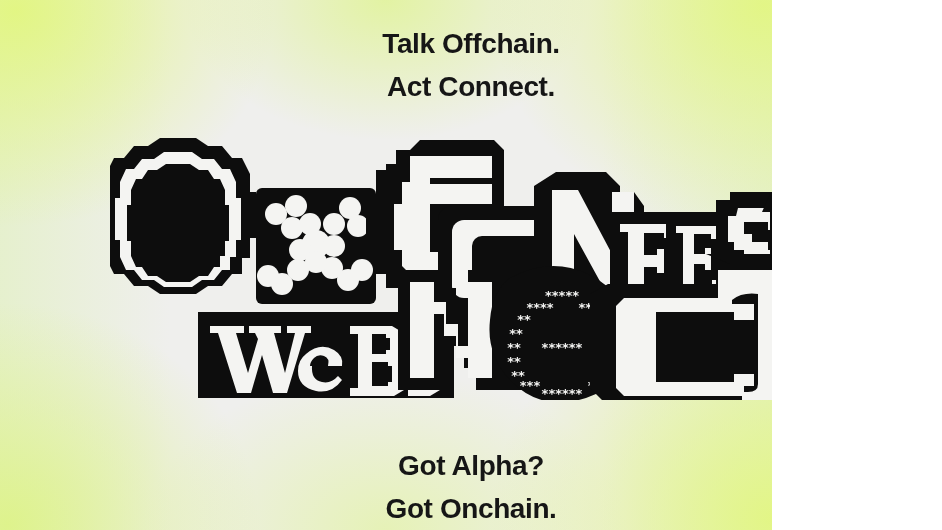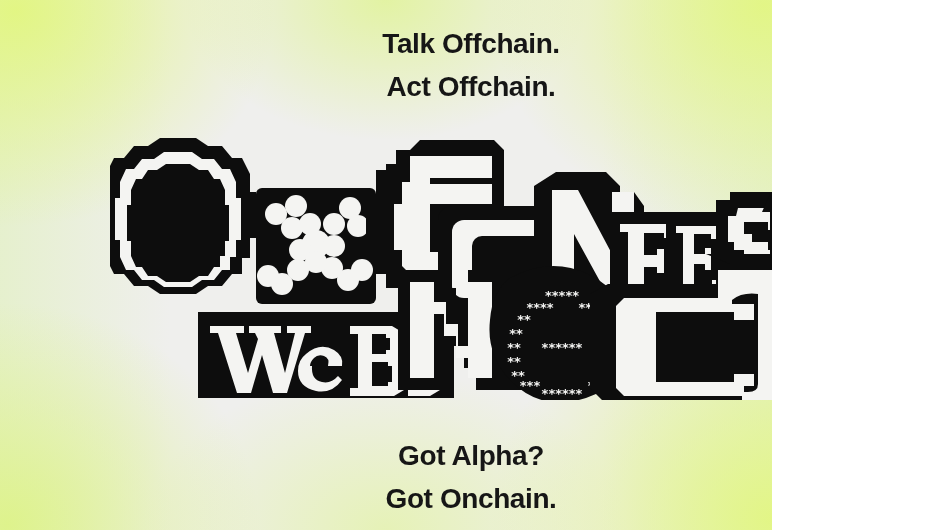--- a/index.html
+++ b/index.html
@@ -36,21 +36,21 @@
     width: 942px;
     text-align: center;
     color: #161616;
     font-family: "Liberation Sans", sans-serif;
     font-weight: bold;
     font-size: 28px;
     line-height: 43px;
     letter-spacing: -0.4px;
   }
   .tagline.top { top: 22px; }
-  .tagline.bottom { top: 434px; }
+  .tagline.bottom { top: 444px; }
   .tagline .line { display: block; white-space: pre; }
 
   #logo-wrap {
     position: absolute;
     left: 110px;
     top: 128px;
     width: 740px;
     height: 272px;
   }
   #logo-svg { display: block; width: 740px; height: 272px; }
@@ -58,21 +58,21 @@
   .blk { fill: #0d0d0d; }
   .wht { fill: #f4f4f2; }
 </style>
 </head>
 <body>
 
 <div id="poster">
 
   <div class="tagline top">
     <span class="line">Talk Offchain.</span>
-    <span class="line">Act Offchain.</span>
+    <span class="line">Act Connect.</span>
   </div>
 
   <div id="logo-wrap">
     <svg id="logo-svg" viewBox="0 0 740 272" xmlns="http://www.w3.org/2000/svg">
 
       <g>
         <path class="blk" d="M50 10 h36 l12 8 h14 l10 12 h10 l8 16 v18 h6 v46 h-6 v20 h-8 v16 h-10 l-10 12 h-14 l-12 8 h-36 l-12 -8 h-14 l-10 -12 h-10 l-8 -16 v-20 h-6 v-46 h6 v-18 l8 -16 h10 l10 -12 h14 z"></path>
         <path class="wht" d="M54 24 h28 l10 7 h12 l8 10 h8 l6 13 v16 h5 v42 h-5 v17 h-6 v13 h-8 l-8 10 h-12 l-10 7 h-28 l-10 -7 h-12 l-8 -10 h-8 l-6 -13 v-17 h-5 v-42 h5 v-16 l6 -13 h8 l8 -10 h12 z"></path>
         <path class="blk" d="M56 36 h24 l9 6 h9 l6 9 h6 l5 11 v15 h4 v36 h-4 v15 h-5 v11 h-6 l-6 9 h-9 l-9 6 h-24 l-9 -6 h-9 l-6 -9 h-6 l-5 -11 v-15 h-4 v-36 h4 v-15 l5 -11 h6 l6 -9 h9 z"></path>
       </g>

